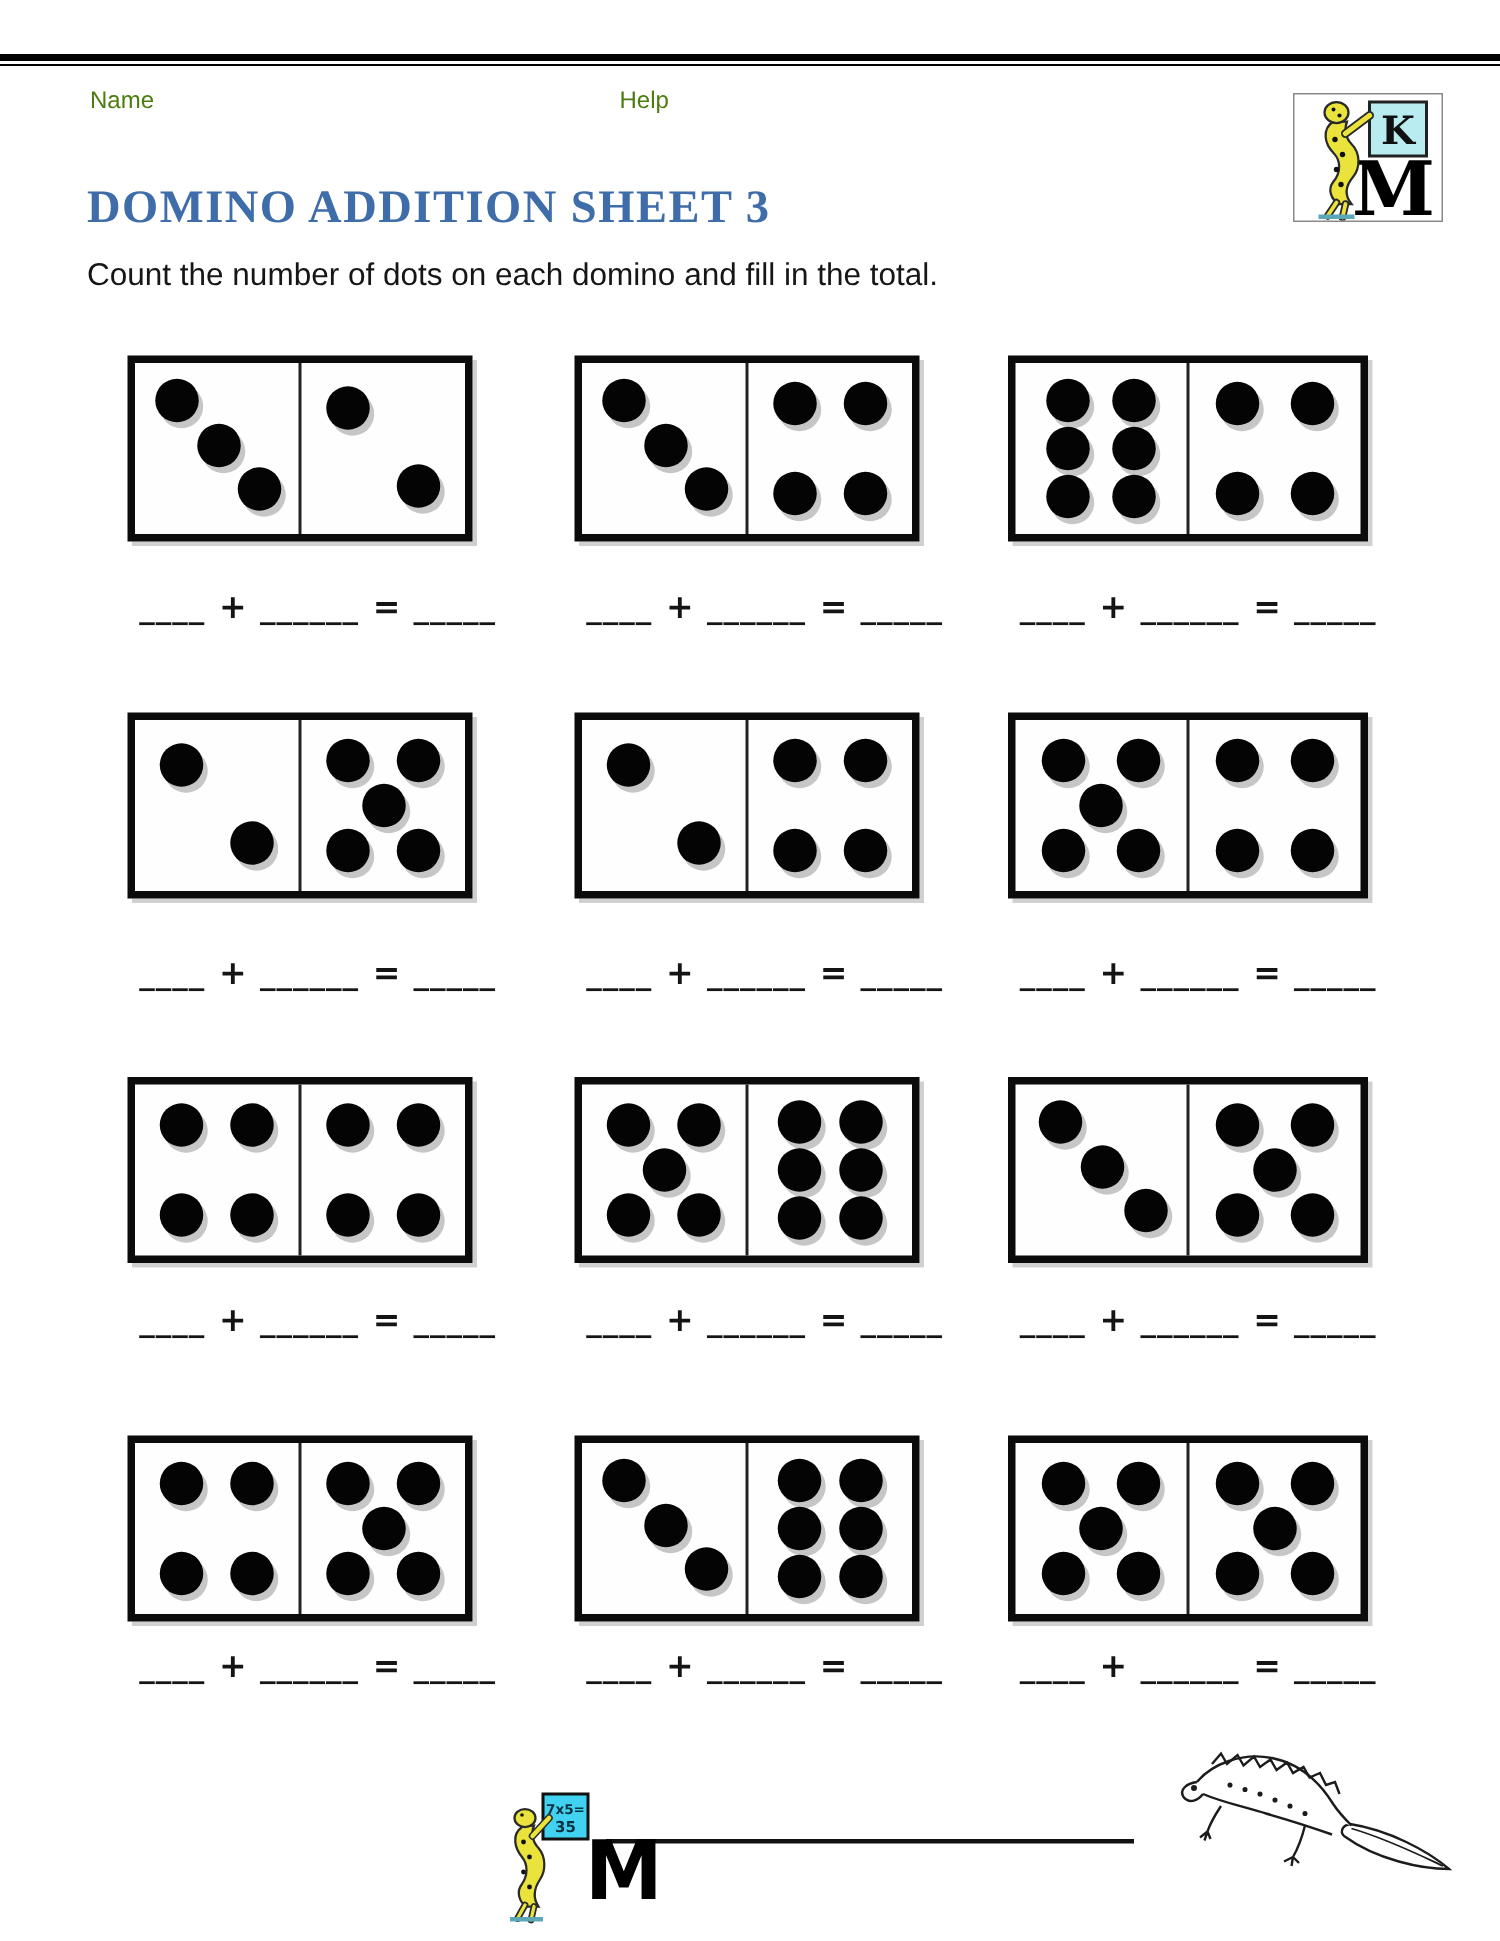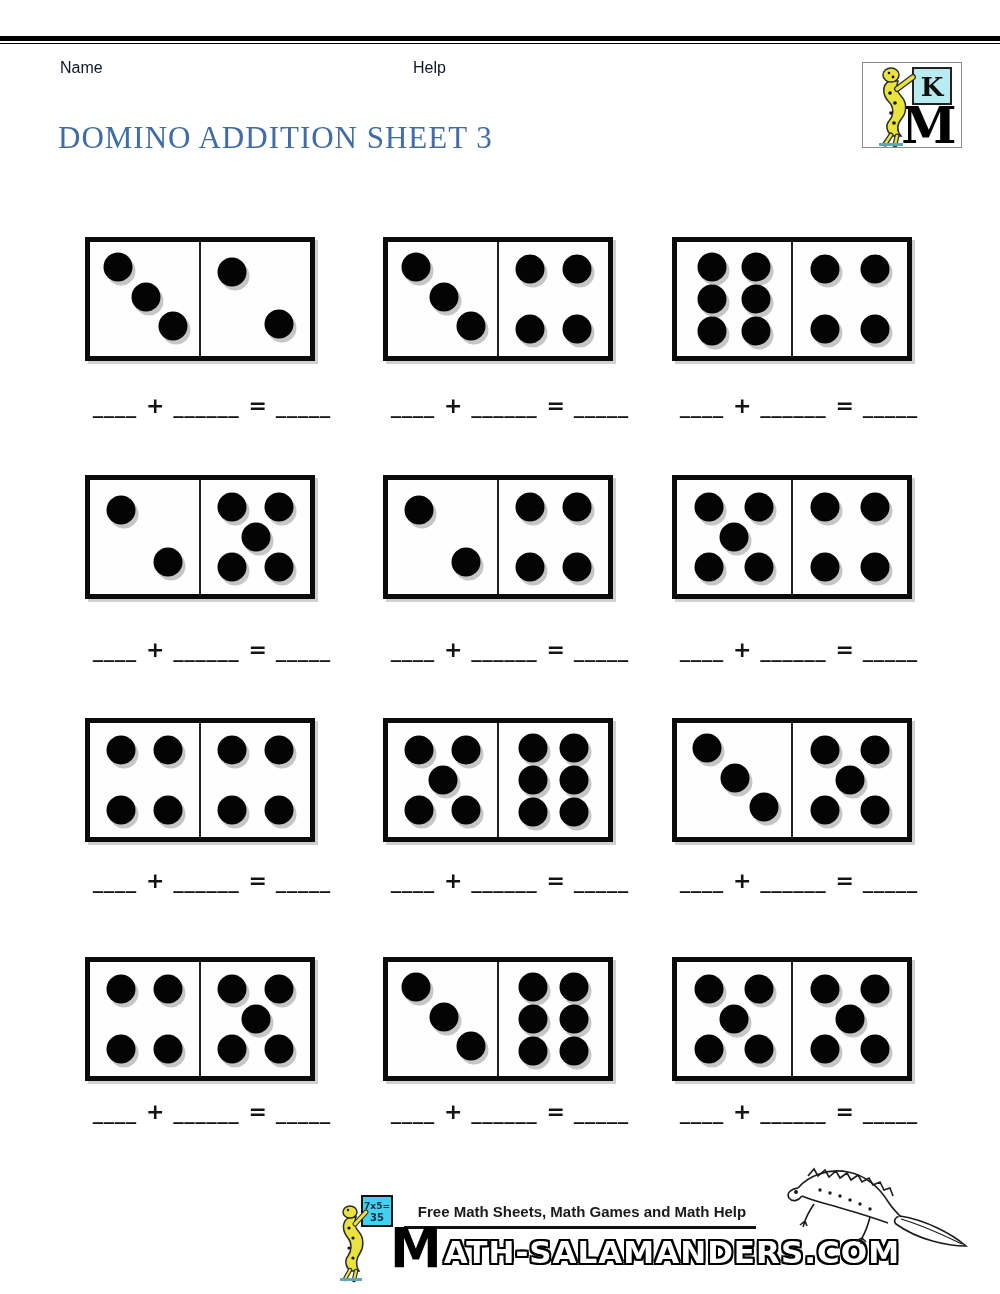--- a/index.html
+++ b/index.html
@@ -3,30 +3,30 @@
 <meta charset="utf-8">
 <style>
   html,body{margin:0;padding:0;background:#fff;}
   #page{position:relative;width:1000px;height:1294px;background:#ffffff;overflow:hidden;
         font-family:"Liberation Sans",sans-serif;color:#111;}
 
   
   .top-rule{position:absolute;top:36px;left:0;width:100%;height:9px;
     background:linear-gradient(to bottom,#000 0,#000 5px,#fff 5px,#fff 7px,#000 7px,#000 8px,transparent 8px);}
 
-  .field-label{position:absolute;font-size:16px;color:#0f172a;}
+  .field-label{position:absolute;font-size:16px;color:#4d7c0f;}
   #name-label{left:60px;top:59px;}
   #date-label{left:413px;top:59px;}
 
   
   .logo-box{position:absolute;left:862px;top:62px;width:100px;height:86px;background:#fff;
     border:1px solid #8a8a8a;box-sizing:border-box;}
 
   .page-title{position:absolute;left:58px;top:120px;font-family:"Liberation Serif","DejaVu Serif",serif;
-    font-size:31px;font-weight:400;letter-spacing:1px;color:#3e6da9;}
+    font-size:31px;font-weight:700;letter-spacing:1px;color:#3e6da9;}
   .instruction{position:absolute;left:58px;top:172px;font-size:21px;color:#161616;}
 
   
   .cell{position:absolute;width:250px;height:200px;}
   .domino{position:absolute;left:0;top:0;height:124px;display:flex;
     border:5px solid #0b0b0b;background:#fefefe;box-sizing:border-box;
     box-shadow:3px 3px 0 rgba(120,120,120,.35);}
   .half{flex:1;position:relative;}
   .half.left{border-right:2px solid #222;}
   .dot{position:absolute;width:29px;height:29px;border-radius:50%;background:#040404;
@@ -78,20 +78,21 @@
           <circle cx="32" cy="40" r="1.8" fill="#111"></circle>
         <circle cx="28" cy="50" r="1.8" fill="#111"></circle>
           <circle cx="31" cy="60" r="1.8" fill="#111"></circle>
         <circle cx="30" cy="14" r="1.4" fill="#111"></circle>
         <rect x="16" y="80" width="24" height="3" fill="#5aa8b8"></rect>
       </g>
     </svg>
   </div>
 
   <div class="page-title">DOMINO ADDITION SHEET 3</div>
+  <div class="instruction">Count the number of dots on each domino and fill in the total.</div>
 
   <div id="grid">
   <div class="cell" style="left: 85px; top: 237px;">
     <div class="domino" style="width: 230px;">
       <div class="half left">
             <div class="dot" style="left: 26%; top: 22%;"></div>
             <div class="dot" style="left: 51%; top: 48%;"></div>
             <div class="dot" style="left: 76%; top: 74%;"></div>
           </div>
       <div class="half right">
@@ -343,25 +344,23 @@
       <path d="M21,34 L32,22" stroke="#e9e33c" stroke-width="3" stroke-linecap="round"></path>
       <path d="M16,80 L11,89 M22,81 L20,90" stroke="#2a2a2a" stroke-width="4.5" stroke-linecap="round"></path>
       <path d="M16,80 L11,89 M22,81 L20,90" stroke="#e9e33c" stroke-width="2.2" stroke-linecap="round"></path>
       <circle cx="15" cy="38" r="1.6" fill="#111"></circle>
         <circle cx="19" cy="48" r="1.6" fill="#111"></circle>
       <circle cx="15" cy="58" r="1.6" fill="#111"></circle>
         <circle cx="19" cy="68" r="1.6" fill="#111"></circle>
       <rect x="6" y="88" width="22" height="3" fill="#5aa8b8"></rect>
     </svg>
   </div>
-  <div class="tagline">Free Math Sheets, Math Games and Math Help</div>
   <div class="footer-rule"></div>
   <div class="wordmark">
     <span class="brand-initial">M</span>
-    <span class="brand-name">ATH-SALAMANDERS.COM</span>
   </div>
 
   <div class="lizard">
     <svg width="195" height="110" viewBox="0 0 195 110" fill="none" stroke="#1c1c1c" stroke-width="1.6">
       <path d="M120,70 C146,74 172,88 186,100 C168,100 138,94 116,78 C113,75 115,71 120,70 Z" fill="#fff"></path>
       <path d="M121,73 C145,80 167,91 182,98" stroke-width="1.2"></path>
       <path d="M18,42 C28,30 48,22 68,26 C88,30 101,44 109,57 C113,63 117,67 121,71" fill="#fff"></path>
       <path d="M22,50 C36,56 52,59 64,63 C78,67 94,72 108,77"></path>
       <path d="M18,42 C11,43 6,47 9,52 C13,57 19,54 22,50" fill="#fff"></path>
       <circle cx="16" cy="46" r="1.2" fill="#1c1c1c"></circle>

